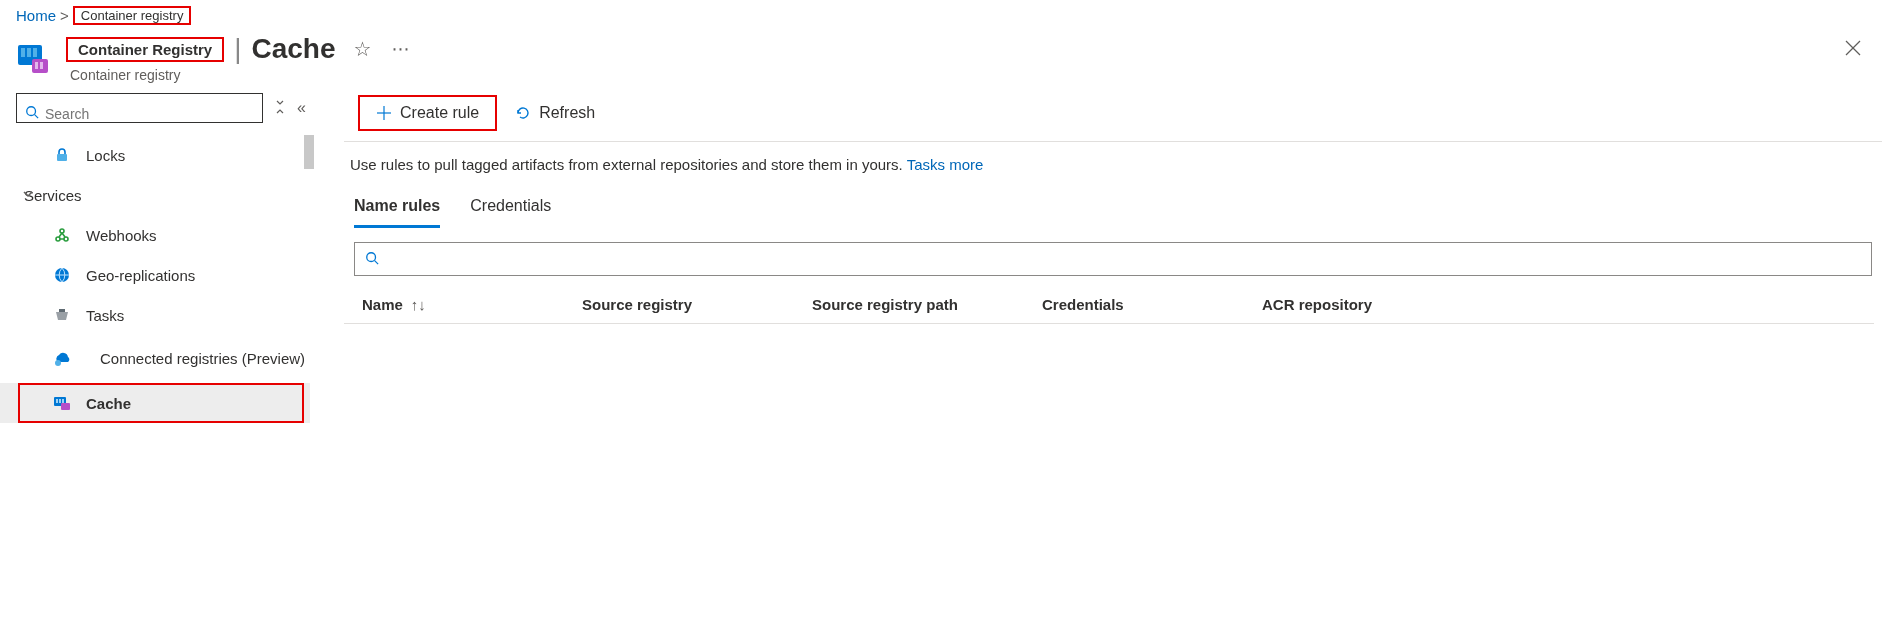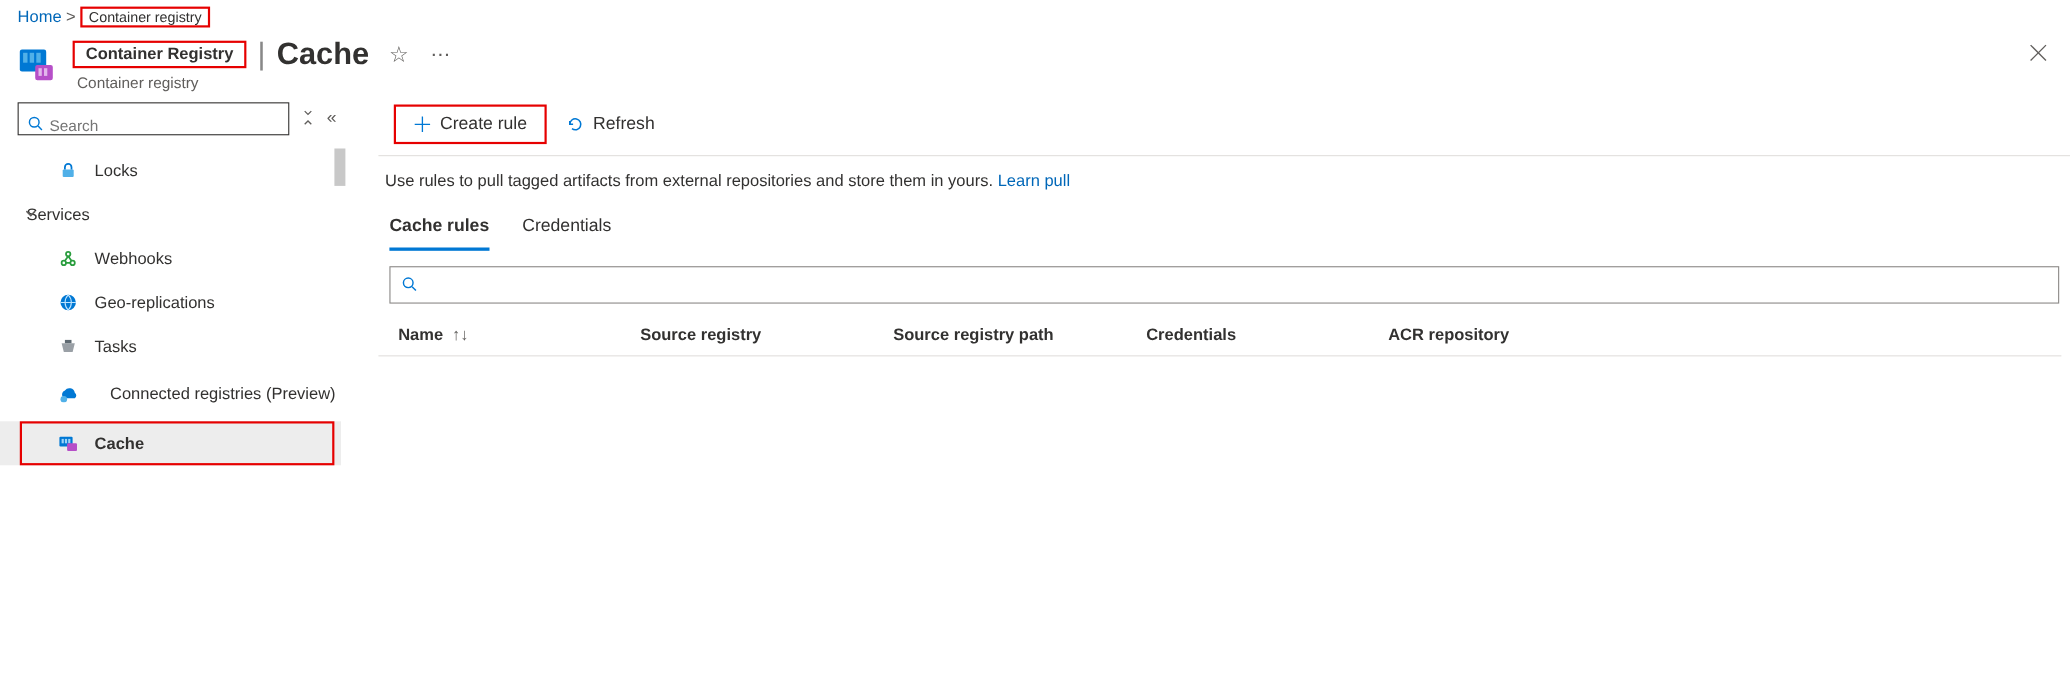--- a/index.html
+++ b/index.html
@@ -229,25 +229,25 @@
       <span class="tool-btn" style="margin-left:6px;">
         <svg width="16" height="16" viewBox="0 0 16 16" fill="none" stroke="#0078d4" stroke-width="1.4">
             <path d="M3 8 a5 5 0 1 1 2 4"></path>
             <polyline points="3,5 3,8 6,8"></polyline>
           </svg>
         <span>Refresh</span>
       </span>
     </div>
 
     <div class="desc">
-      <span>Use rules to pull tagged artifacts from external repositories and store them in yours. </span><a href="#">Learn pull</a>
+      <span>Use rules to pull tagged artifacts from external repositories and store them in yours. </span><a href="#">Tasks more</a>
     </div>
 
     <div class="tabs">
-      <div class="tab active">Cache rules</div>
+      <div class="tab active">Name rules</div>
       <div class="tab">Credentials</div>
     </div>
 
     <div class="search-rules">
       <span style="margin-right:8px;">
         <svg width="14" height="14" viewBox="0 0 16 16" fill="none" stroke="#0078d4" stroke-width="1.5">
             <circle cx="7" cy="7" r="5"></circle>
             <line x1="11" y1="11" x2="15" y2="15"></line>
           </svg>
       </span>

